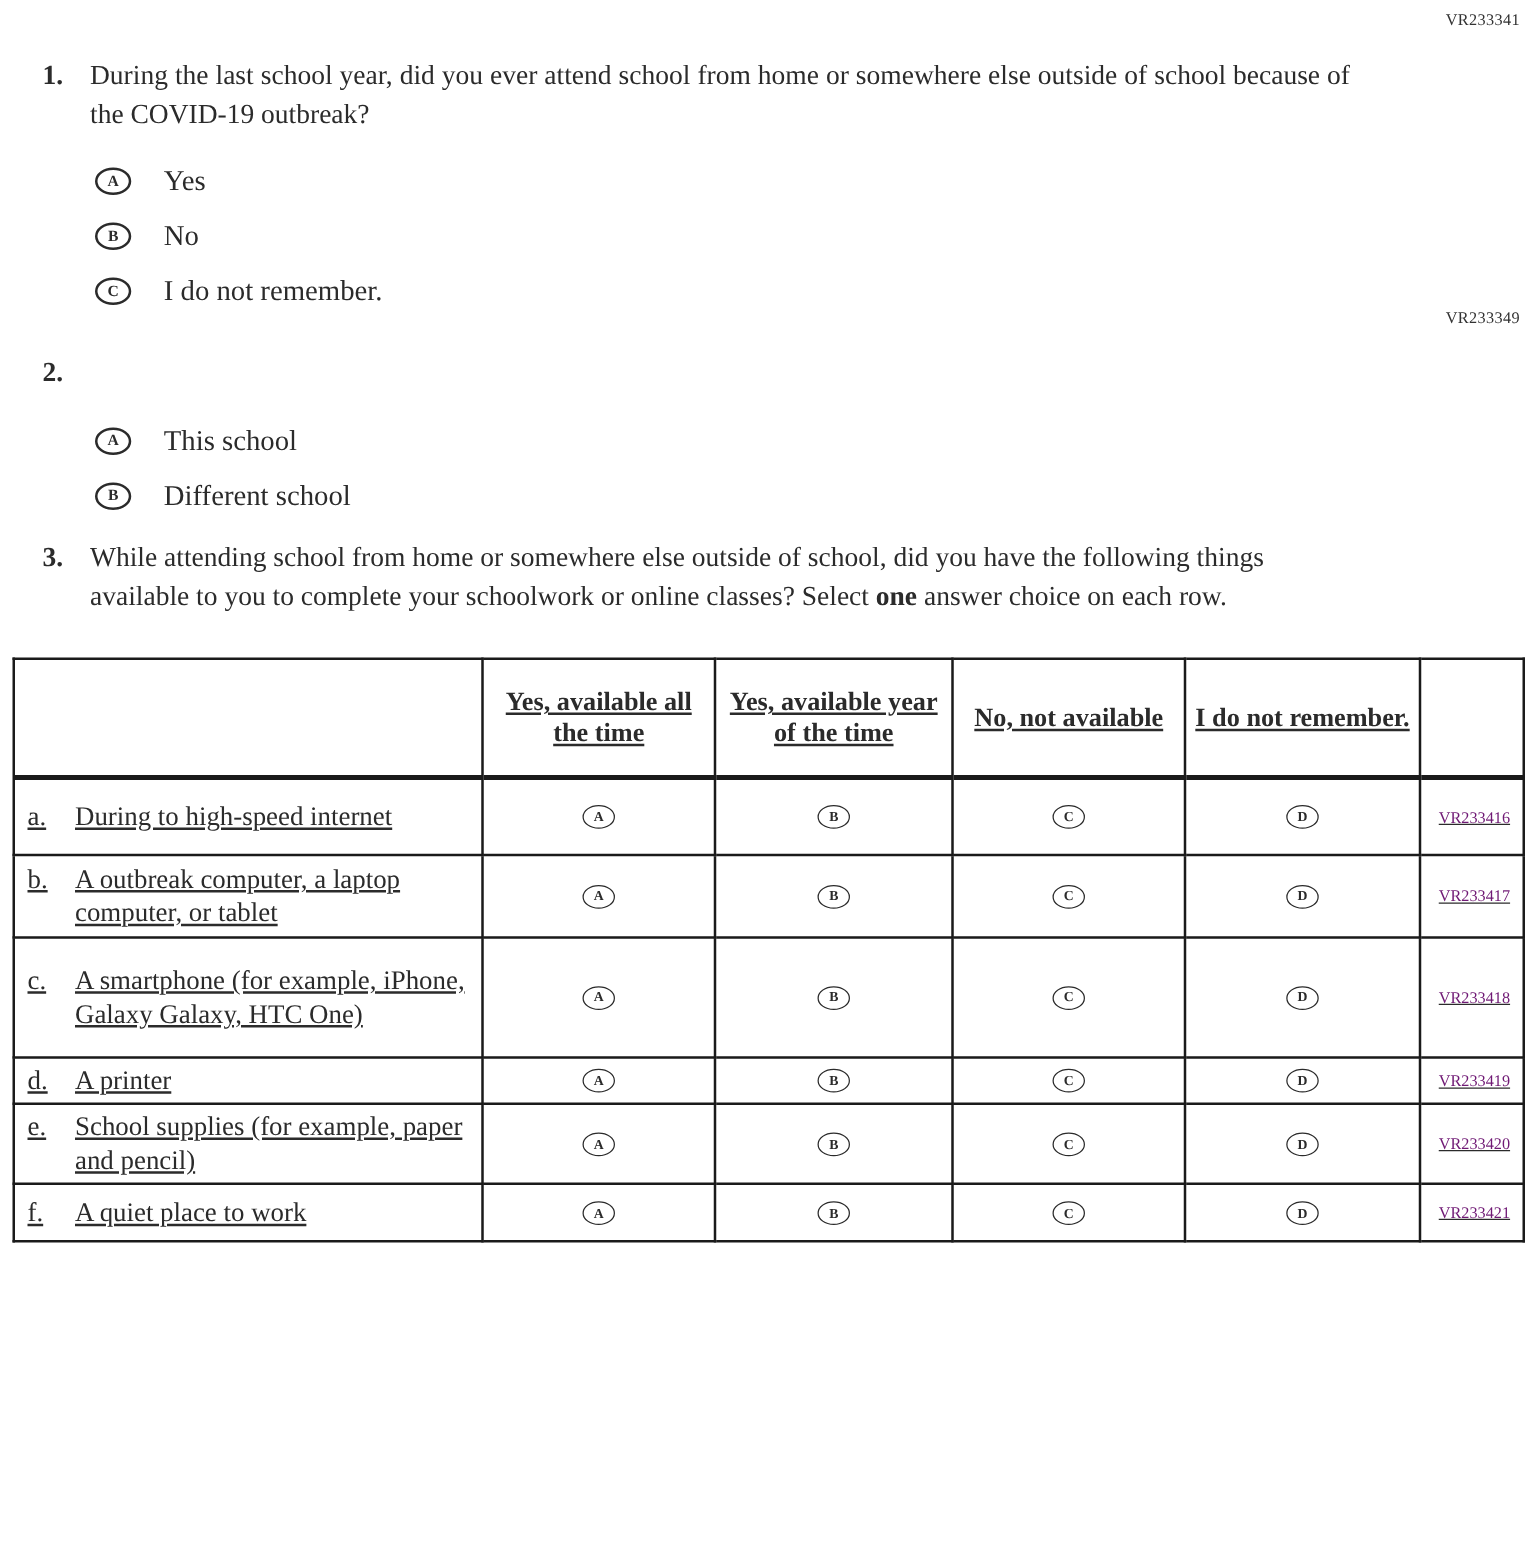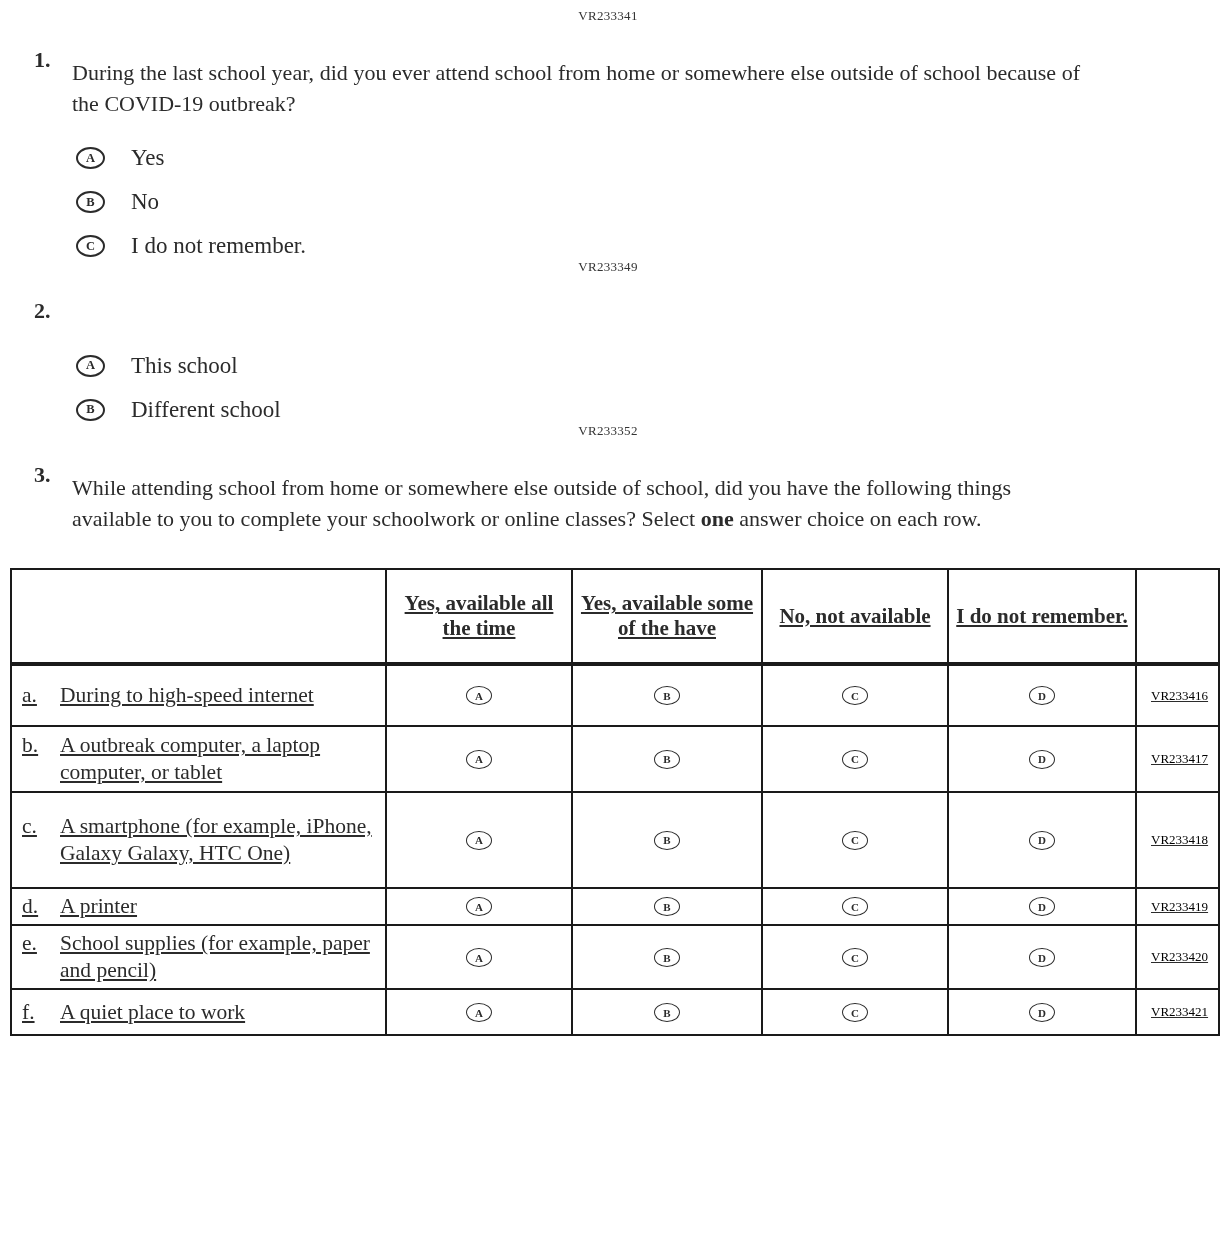--- a/index.html
+++ b/index.html
@@ -8,37 +8,37 @@
     width: 1228px;
     height: 1241px;
     background: #ffffff;
     font-family: "Liberation Serif", "DejaVu Serif", serif;
     color: #2b2b2b;
     overflow: hidden;
   }
   .page { width: 1228px; height: 1241px; position: relative; }
 
   .code-line {
-    text-align: center;
+    text-align: right;
     font-size: 13px;
     padding-right: 12px;
     letter-spacing: 0.3px;
     color: #333;
   }
   .code-line.first { padding-top: 8px; }
   .code-line.spaced { }
 
   .question { display: flex; margin: 20px 148px 0 34px; }
   .q-number {
     flex: 0 0 38px;
     font-weight: bold;
     font-size: 22px;
     line-height: 1.42;
   }
-  .q-text { font-size: 22px; line-height: 1.42; margin-top: 13px; }
+  .q-text { font-size: 22px; line-height: 1.42; }
   .q-text.justify { text-align: justify; }
 
   .options { margin: 26px 0 0 76px; }
   .option { display: flex; align-items: center; margin-top: 18px; }
   .option:first-child { margin-top: 0; }
 
   .bubble {
     display: inline-flex;
     align-items: center;
     justify-content: center;
@@ -75,21 +75,21 @@
     line-height: 1.18;
     padding: 8px 6px;
     text-align: center;
   }
   .item-cell { padding: 4px 6px 4px 10px; font-size: 21.5px; line-height: 1.26; }
   .item-wrap { display: flex; align-items: flex-start; }
   .row-label { flex: 0 0 38px; }
   .row-text { flex: 1; }
   .bubble-cell { text-align: center; }
   .bubble.sm { width: 26px; height: 19px; font-size: 11px; border-width: 1.8px; }
-  .code-cell { font-size: 13px; text-align: center; padding: 0 14px; color: #000000; }
+  .code-cell { font-size: 13px; text-align: center; padding: 0 14px; color: #701a75; }
 
   tr.row-a { height: 62px; }
   tr.row-b { height: 66px; }
   tr.row-c { height: 96px; }
   tr.row-d { height: 33px; }
   tr.row-e { height: 64px; }
   tr.row-f { height: 46px; }
 </style>
 </head>
 <body>
@@ -128,41 +128,40 @@
     <div class="option">
       <span class="bubble">A</span>
       <span class="option-label">This school</span>
     </div>
     <div class="option">
       <span class="bubble">B</span>
       <span class="option-label">Different school</span>
     </div>
   </div>
 
-  <div class="code-line spaced">VR233352</div>
 
   <div class="question">
     <span class="q-number">3.</span>
     <span class="q-text"><span>While attending school from home or somewhere else outside of school, did you have the following things available to you to complete your schoolwork or online classes? Select </span><b>one</b><span> answer choice on each row.</span></span>
   </div>
 
   <table class="q-table">
     <colgroup>
       <col style="width:375px">
       <col style="width:186px">
       <col style="width:190px">
       <col style="width:186px">
       <col style="width:188px">
       <col style="width:83px">
     </colgroup>
     <thead>
       <tr>
         <th></th>
         <th>Yes, available all the time</th>
-        <th>Yes, available some of the have</th>
+        <th>Yes, available year of the time</th>
         <th>No, not available</th>
         <th>I do not remember.</th>
         <th></th>
       </tr>
     </thead>
     <tbody>
       <tr class="row-a">
         <td class="item-cell">
           <span class="item-wrap">
               <span class="row-label">a.</span>

